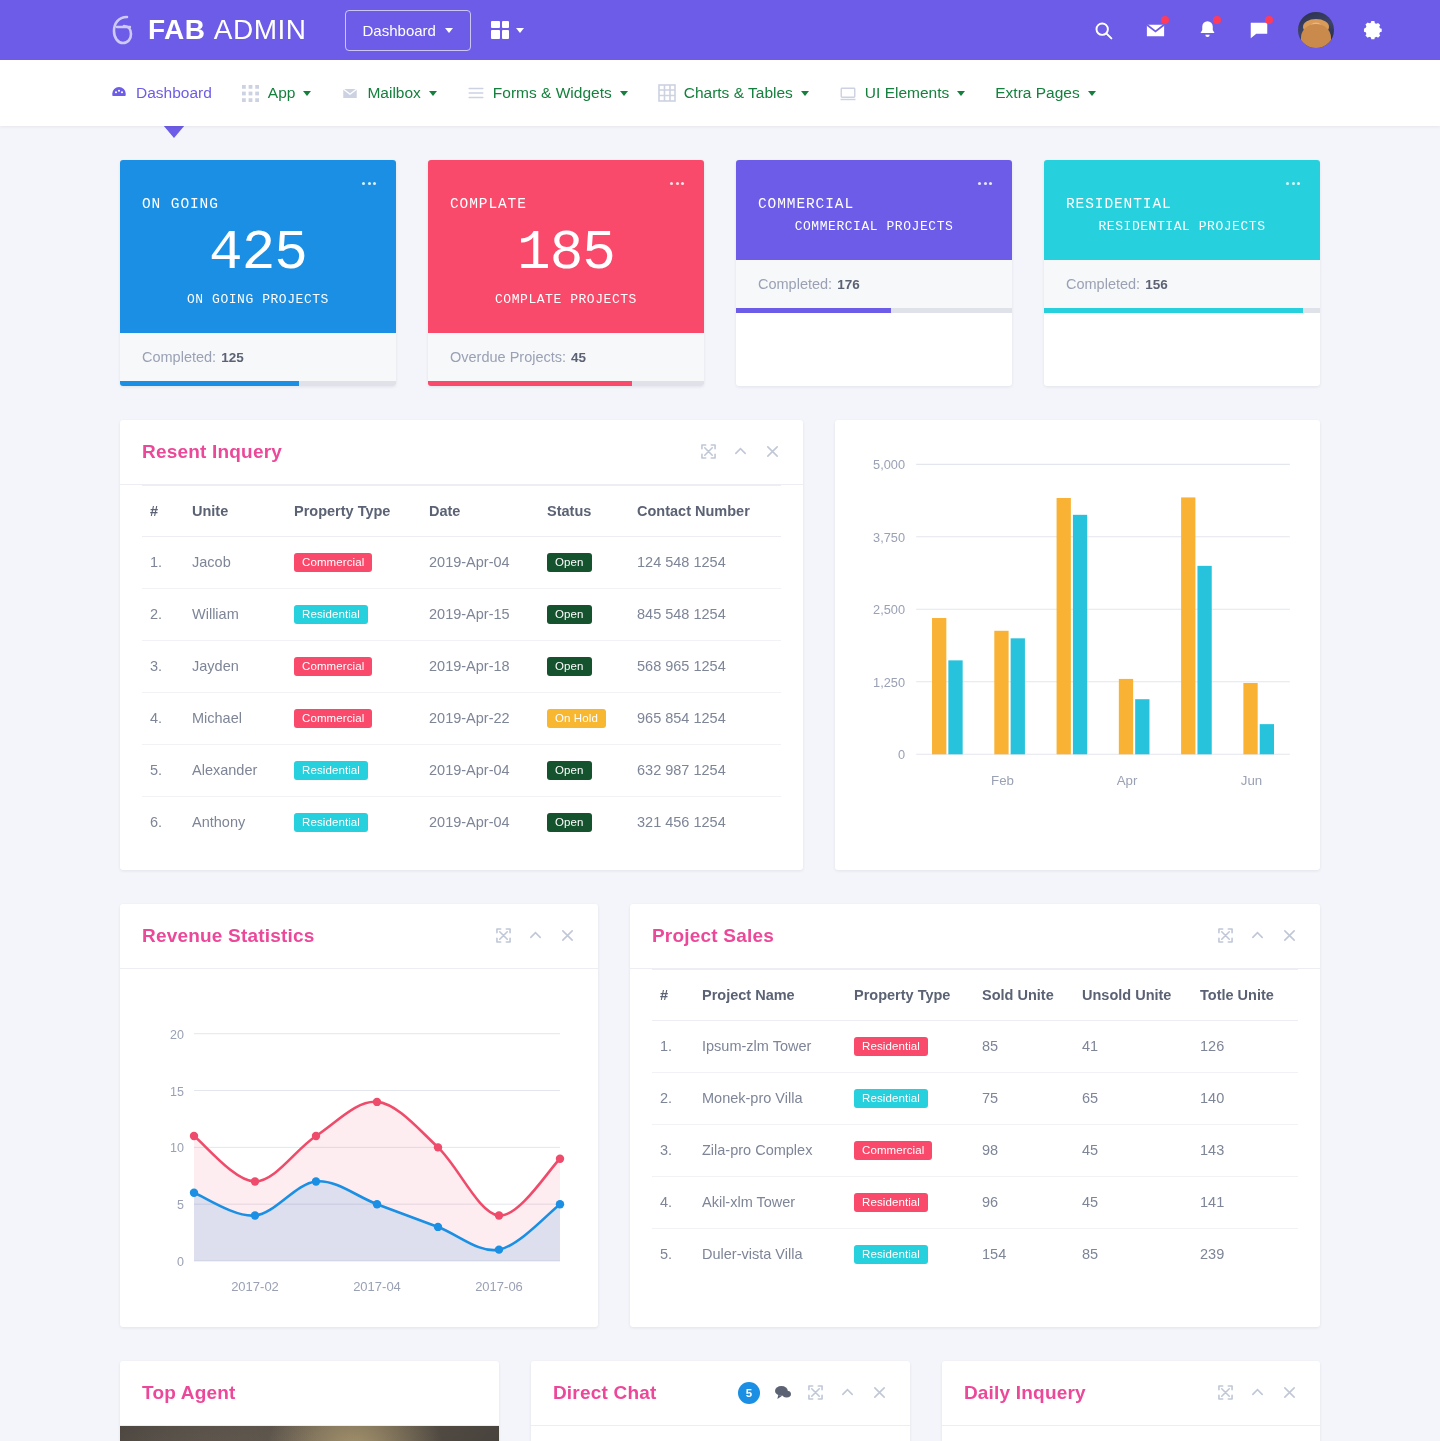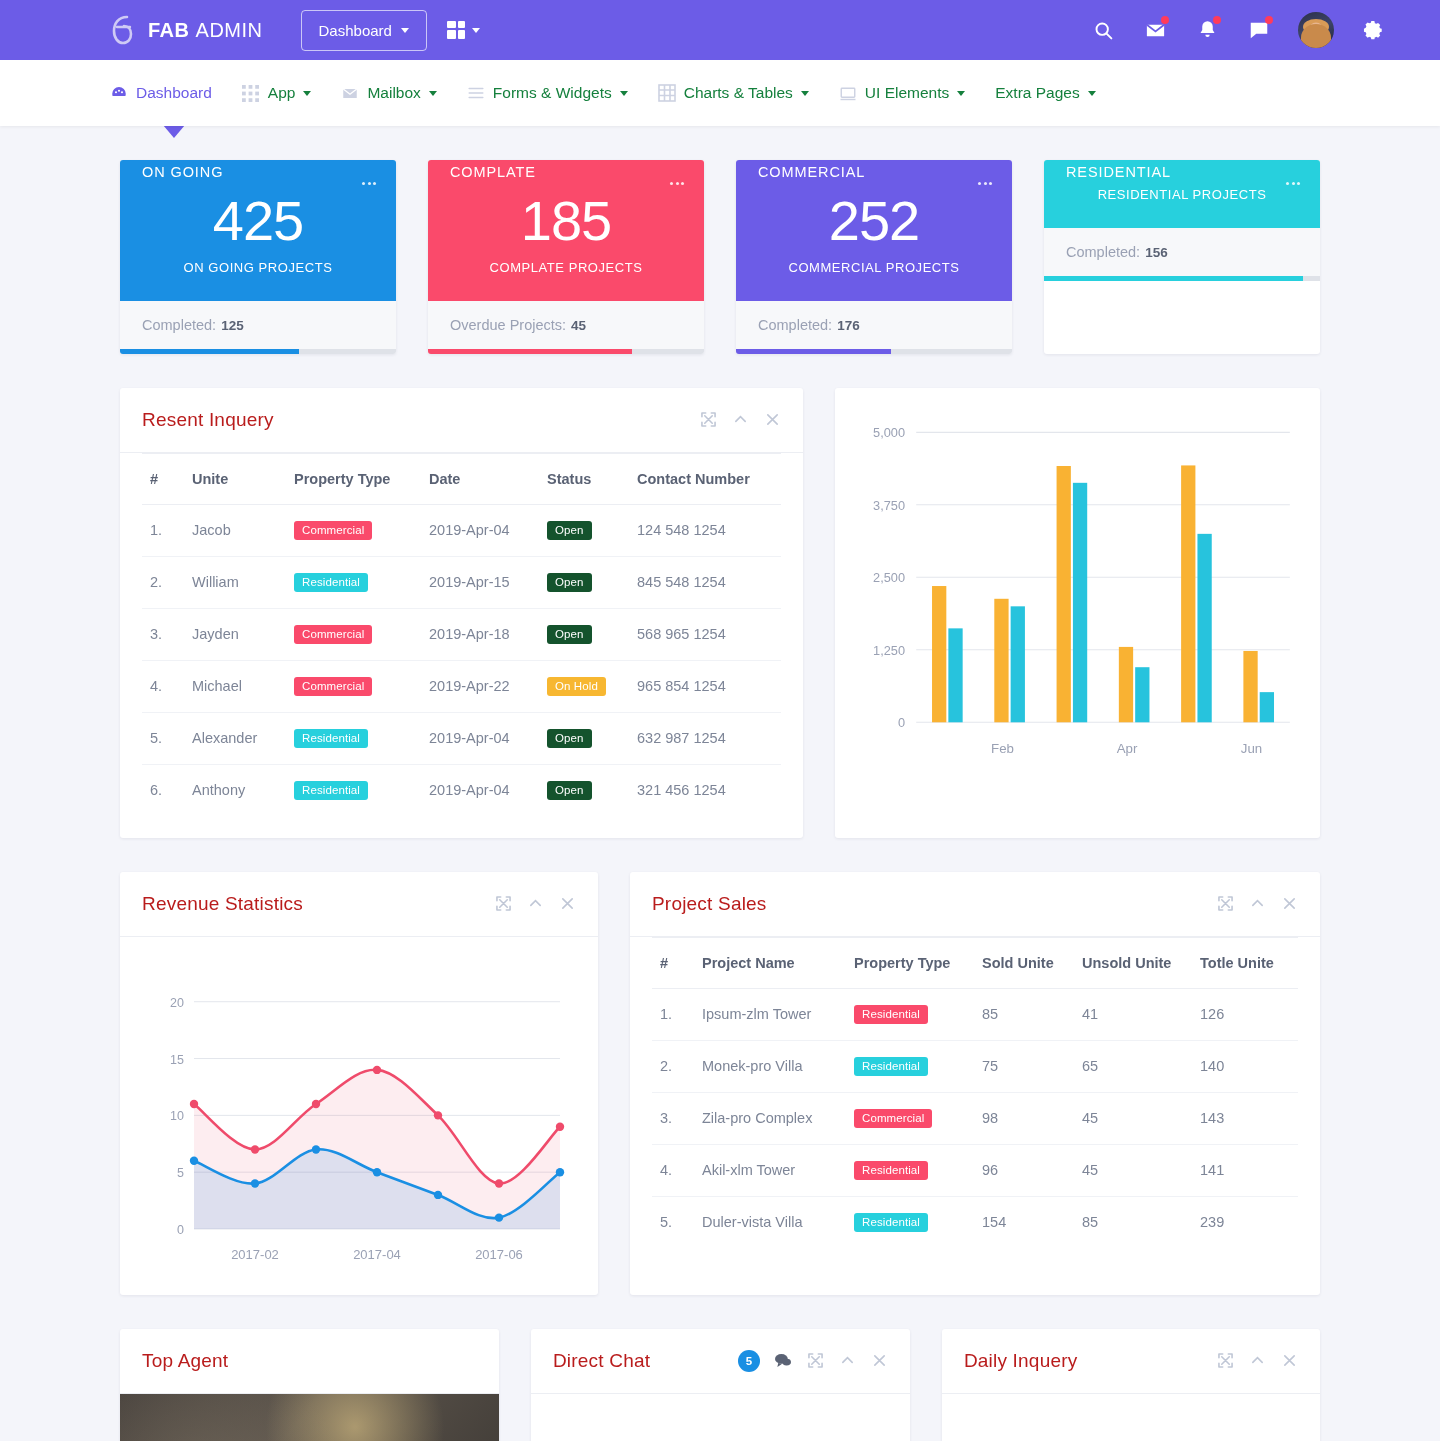--- a/index.html
+++ b/index.html
@@ -11,21 +11,21 @@
     -webkit-font-smoothing:antialiased;
   }
 
   
   .topbar {
     height:60px; background:#6c5ce7; display:flex; align-items:center;
     padding:0 24px; position:relative; z-index:30;
   }
   .brand { display:flex; align-items:center; gap:10px; margin-left:84px; }
   .brand-logo { width:30px; height:32px; display:block; }
-  .brand-text { color:#fff; font-size:20px; letter-spacing:.5px; }
+  .brand-text { color:#fff; font-size:28px; letter-spacing:.5px; }
   .brand-text b { font-weight:700; }
   .brand-text span { font-weight:300; }
 
   .dash-btn {
     margin-left:38px; border:1px solid rgba(255,255,255,.65); border-radius:4px;
     color:#fff; font-size:15px; padding:11px 17px; display:flex; align-items:center;
     gap:9px; background:transparent; cursor:pointer; font-family:inherit;
   }
   .caret { width:0;height:0;border-left:4.5px solid transparent;border-right:4.5px solid transparent;border-top:5px solid currentColor;display:inline-block; }
 
@@ -70,37 +70,37 @@
     border-top:26px solid #6c5ce7; z-index:5;
   }
   .wrap { padding:34px 120px 0 120px; }
 
   
   .stats { display:grid; grid-template-columns:repeat(4,1fr); gap:32px; }
   .stat {
     background:#fff; border-radius:3px; overflow:hidden;
     box-shadow:0 1px 3px rgba(50,60,90,.09);
   }
-  .stat-top { padding:4px 22px 26px 22px; color:#fff; position:relative; }
+  .stat-top { padding:36px 22px 26px 22px; color:#fff; position:relative;font-family:Liberation Mono, monospace; }
   .stat-title { font-size:14.5px; letter-spacing:.9px; font-weight:400; }
   .stat-dots { position:absolute; right:20px; top:22px; display:flex; gap:2.5px; cursor:pointer; }
   .stat-dots i { width:3px;height:3px;border-radius:50%;background:rgba(255,255,255,.85);display:block; }
   .stat-num { text-align:center; font-size:56px; font-weight:300; line-height:1.12; margin-top:10px; letter-spacing:-1px; }
   .stat-sub { text-align:center; font-size:13px; letter-spacing:.55px; margin-top:7px; }
   .stat-foot { background:#f7f8fa; padding:16px 22px; font-size:14.5px; color:#9aa1b4; }
   .stat-foot b { color:#5a6274; font-weight:600; margin-left:5px; font-size:13.5px; }
   .bar { height:5px; background:#dfe2e8; }
   .bar i { display:block; height:100%; }
 
   
   .card { background:#fff; border-radius:3px; box-shadow:0 1px 3px rgba(50,60,90,.09); }
   .card-head {
     display:flex; align-items:center; padding:21px 22px; border-bottom:1px solid #eceef3;
   }
-  .card-title { font-size:19px; color:#b91c1c; font-weight:400; letter-spacing:.2px; }
+  .card-title { font-size:19px; color:#ec4899; font-weight:700; letter-spacing:.2px; }
   .card-tools { margin-left:auto; display:flex; align-items:center; gap:15px; color:#c0c7d6; }
   .tool { cursor:pointer; display:flex; align-items:center; justify-content:center; width:17px;height:17px; }
   .tool svg { display:block; }
   .chat-badge {
     background:#1a8fe3; color:#fff; border-radius:50%; width:22px;height:22px;
     font-size:11.5px; display:flex; align-items:center; justify-content:center; font-weight:600;
   }
 
   
   table { width:100%; border-collapse:collapse; }
@@ -340,21 +340,20 @@
       </div>
 
       <div class="card stat">
         <div class="stat-top" style="background:#6c5ce7">
           <div class="stat-title">COMMERCIAL</div>
           <div class="stat-dots">
               <i></i>
               <i></i>
               <i></i>
             </div>
-          <div class="stat-num">252</div>
           <div class="stat-sub">COMMERCIAL PROJECTS</div>
         </div>
         <div class="stat-foot">
           <span>Completed:</span><b>176</b>
         </div>
         <div class="bar">
             <i style="width:56%;background:#6c5ce7"></i>
           </div>
       </div>
 

